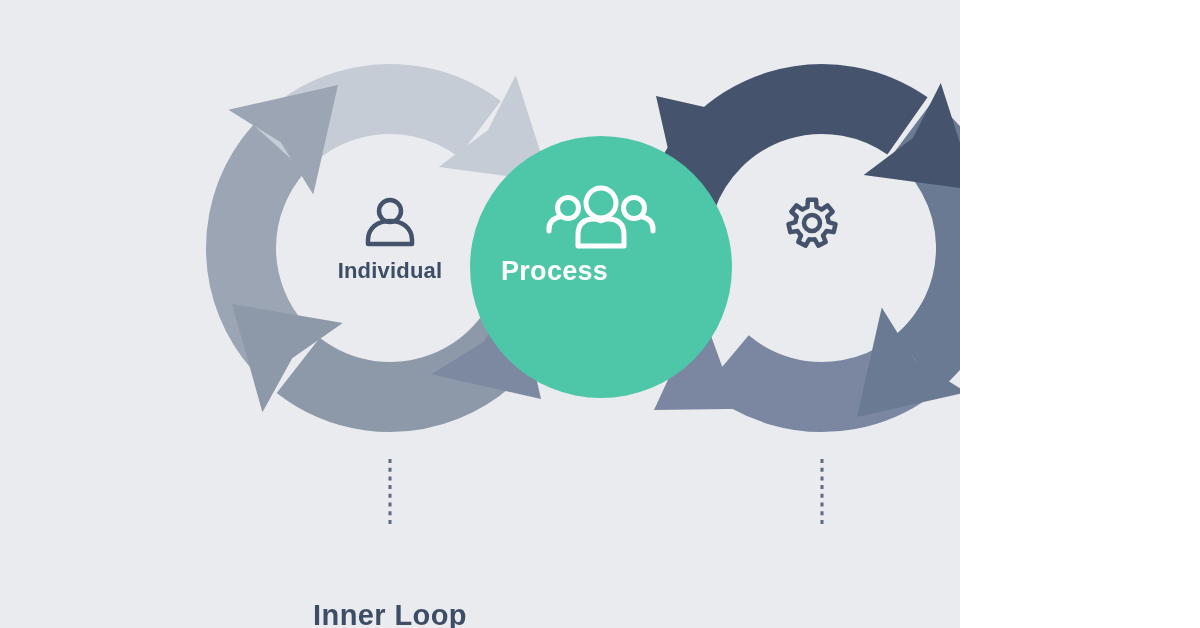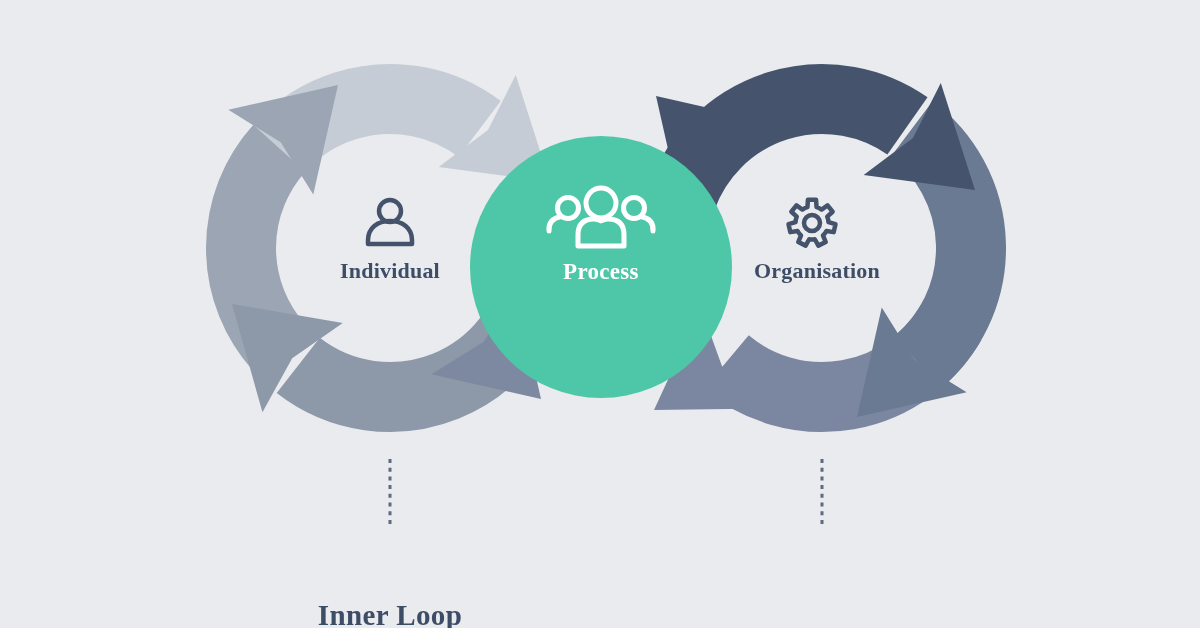--- a/index.html
+++ b/index.html
@@ -1,33 +1,33 @@
 <!DOCTYPE html>
 <html style="--background: #e9ebee; --accent_teal: #4ec7a9; --text_dark: #3e4d66; --text_on_accent: #ffffff; --icon_stroke: #44536b; --connector: #5c6b80;"><head>
 <meta charset="utf-8">
 <style>
   html,body{margin:0;padding:0;}
   .canvas{
     position:relative;
-    width:1200px;height:628px;
+    width:960px;height:628px;
     background:var(--background,#e9ebee);
-    font-family:Liberation Serif, serif;
+    font-family:Liberation Sans, sans-serif;
     overflow:hidden;
   }
   .canvas svg{position:absolute;left:0;top:0;}
   .label{
     position:absolute;text-align:center;font-weight:700;
     color:var(--text_dark,#3e4d66);
   }
   .ring-label{font-size:22px;letter-spacing:.2px;}
   .loop-label{font-size:29px;letter-spacing:.4px;}
   .process-label{
-    position:absolute;text-align:center;font-weight:700;
+    position:absolute;font-weight:700;
     color:var(--text_on_accent,#ffffff);
-    font-size:23px;line-height:35px;letter-spacing:.3px;
+    font-size:27px;line-height:35px;letter-spacing:.3px;
   }
 </style>
 </head>
 <body>
 
 <div class="canvas">
 
   <svg width="1200" height="628" viewBox="0 0 1200 628">
 
     <g id="rings-layer">
@@ -77,17 +77,16 @@
         <line x1="822" y1="459" x2="822" y2="527" stroke="#5c6b80" stroke-width="3" stroke-dasharray="4 4.7"></line>
       </g>
   </svg>
 
   <div class="label ring-label" style="left:290px;top:258px;width:200px;">Individual</div>
 
   <div class="process-label" style="left:501px;top:254px;width:200px;">
     <div>Process</div>
   </div>
 
-  <div class="label ring-label" style="left:717px;top:258px;width:200px;">Organisation</div>
 
   <div class="label loop-label" style="left:240px;top:551px;width:300px;margin-top:48px;">Inner Loop</div>
 
 </div>
 
 </body></html>

